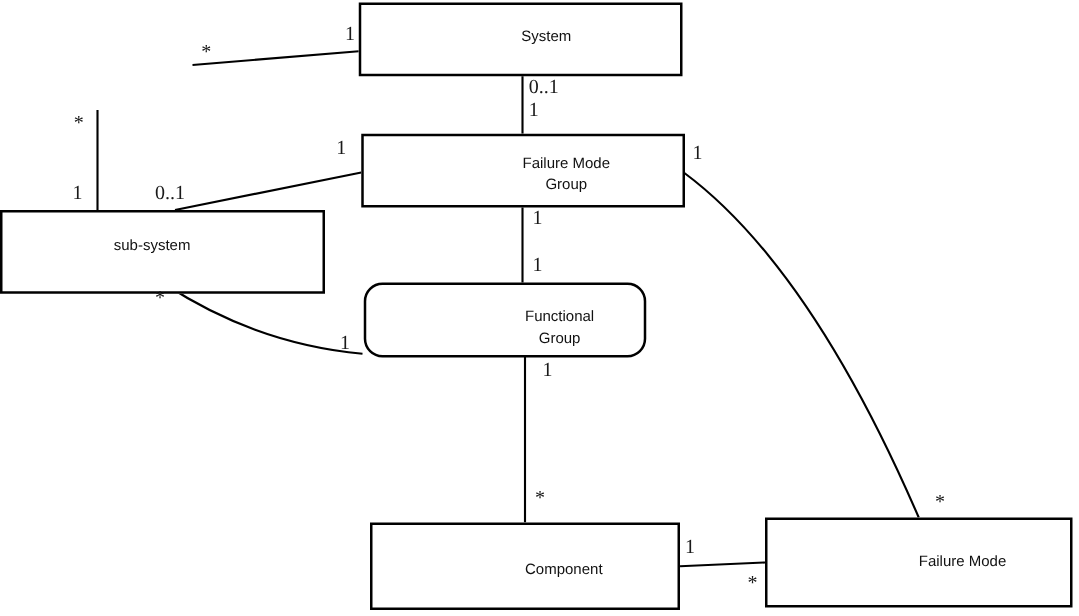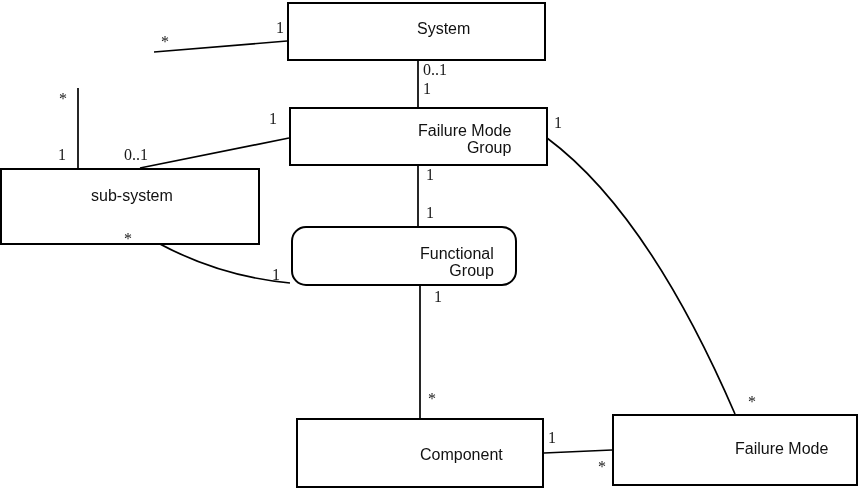--- a/index.html
+++ b/index.html
@@ -22,25 +22,25 @@
     fill: none;
   }
   .class-box {
     position: absolute;
     box-sizing: border-box;
     border: 2px solid #000000;
     background: #ffffff;
   }
   .class-label {
     position: absolute;
-    font-size: 16px;
+    font-size: 12px;
     line-height: 16px;
     color: #111111;
     white-space: pre-line;
-    text-align: right;
+    text-align: center;
   }
   .lh17 { line-height: 17px; }
   .mult {
     position: absolute;
     font-family: "Liberation Serif", serif;
     font-size: 16px;
     line-height: 18px;
     color: #1a1a1a;
   }
 </style>
@@ -64,21 +64,21 @@
 
   <div class="class-box" style="left:287px; top:2px; width:259px; height:59px;">
     <span class="class-label" style="left:128px; top:17px;">System</span>
   </div>
 
   <div class="class-box" style="left:289px; top:107px; width:259px; height:59px;">
     <span class="class-label lh17" style="left:127px; top:13px;">Failure Mode
 Group</span>
   </div>
 
-  <div class="class-box" style="left:0px; top:168px; width:260px; height:77px;">
+  <div class="class-box" style="left:0px; top:168px; width:260px; height:67px;">
     <span class="class-label" style="left:89px; top:18px;">sub-system</span>
   </div>
 
   <div class="class-box" style="left:291px; top:226px; width:226px; height:60px;border-radius:15px;">
     <span class="class-label lh17" style="left:127px; top:17px;">Functional
 Group</span>
   </div>
 
   <div class="class-box" style="left:296px; top:418px; width:248px; height:70px;">
     <span class="class-label" style="left:122px; top:27px;">Component</span>

